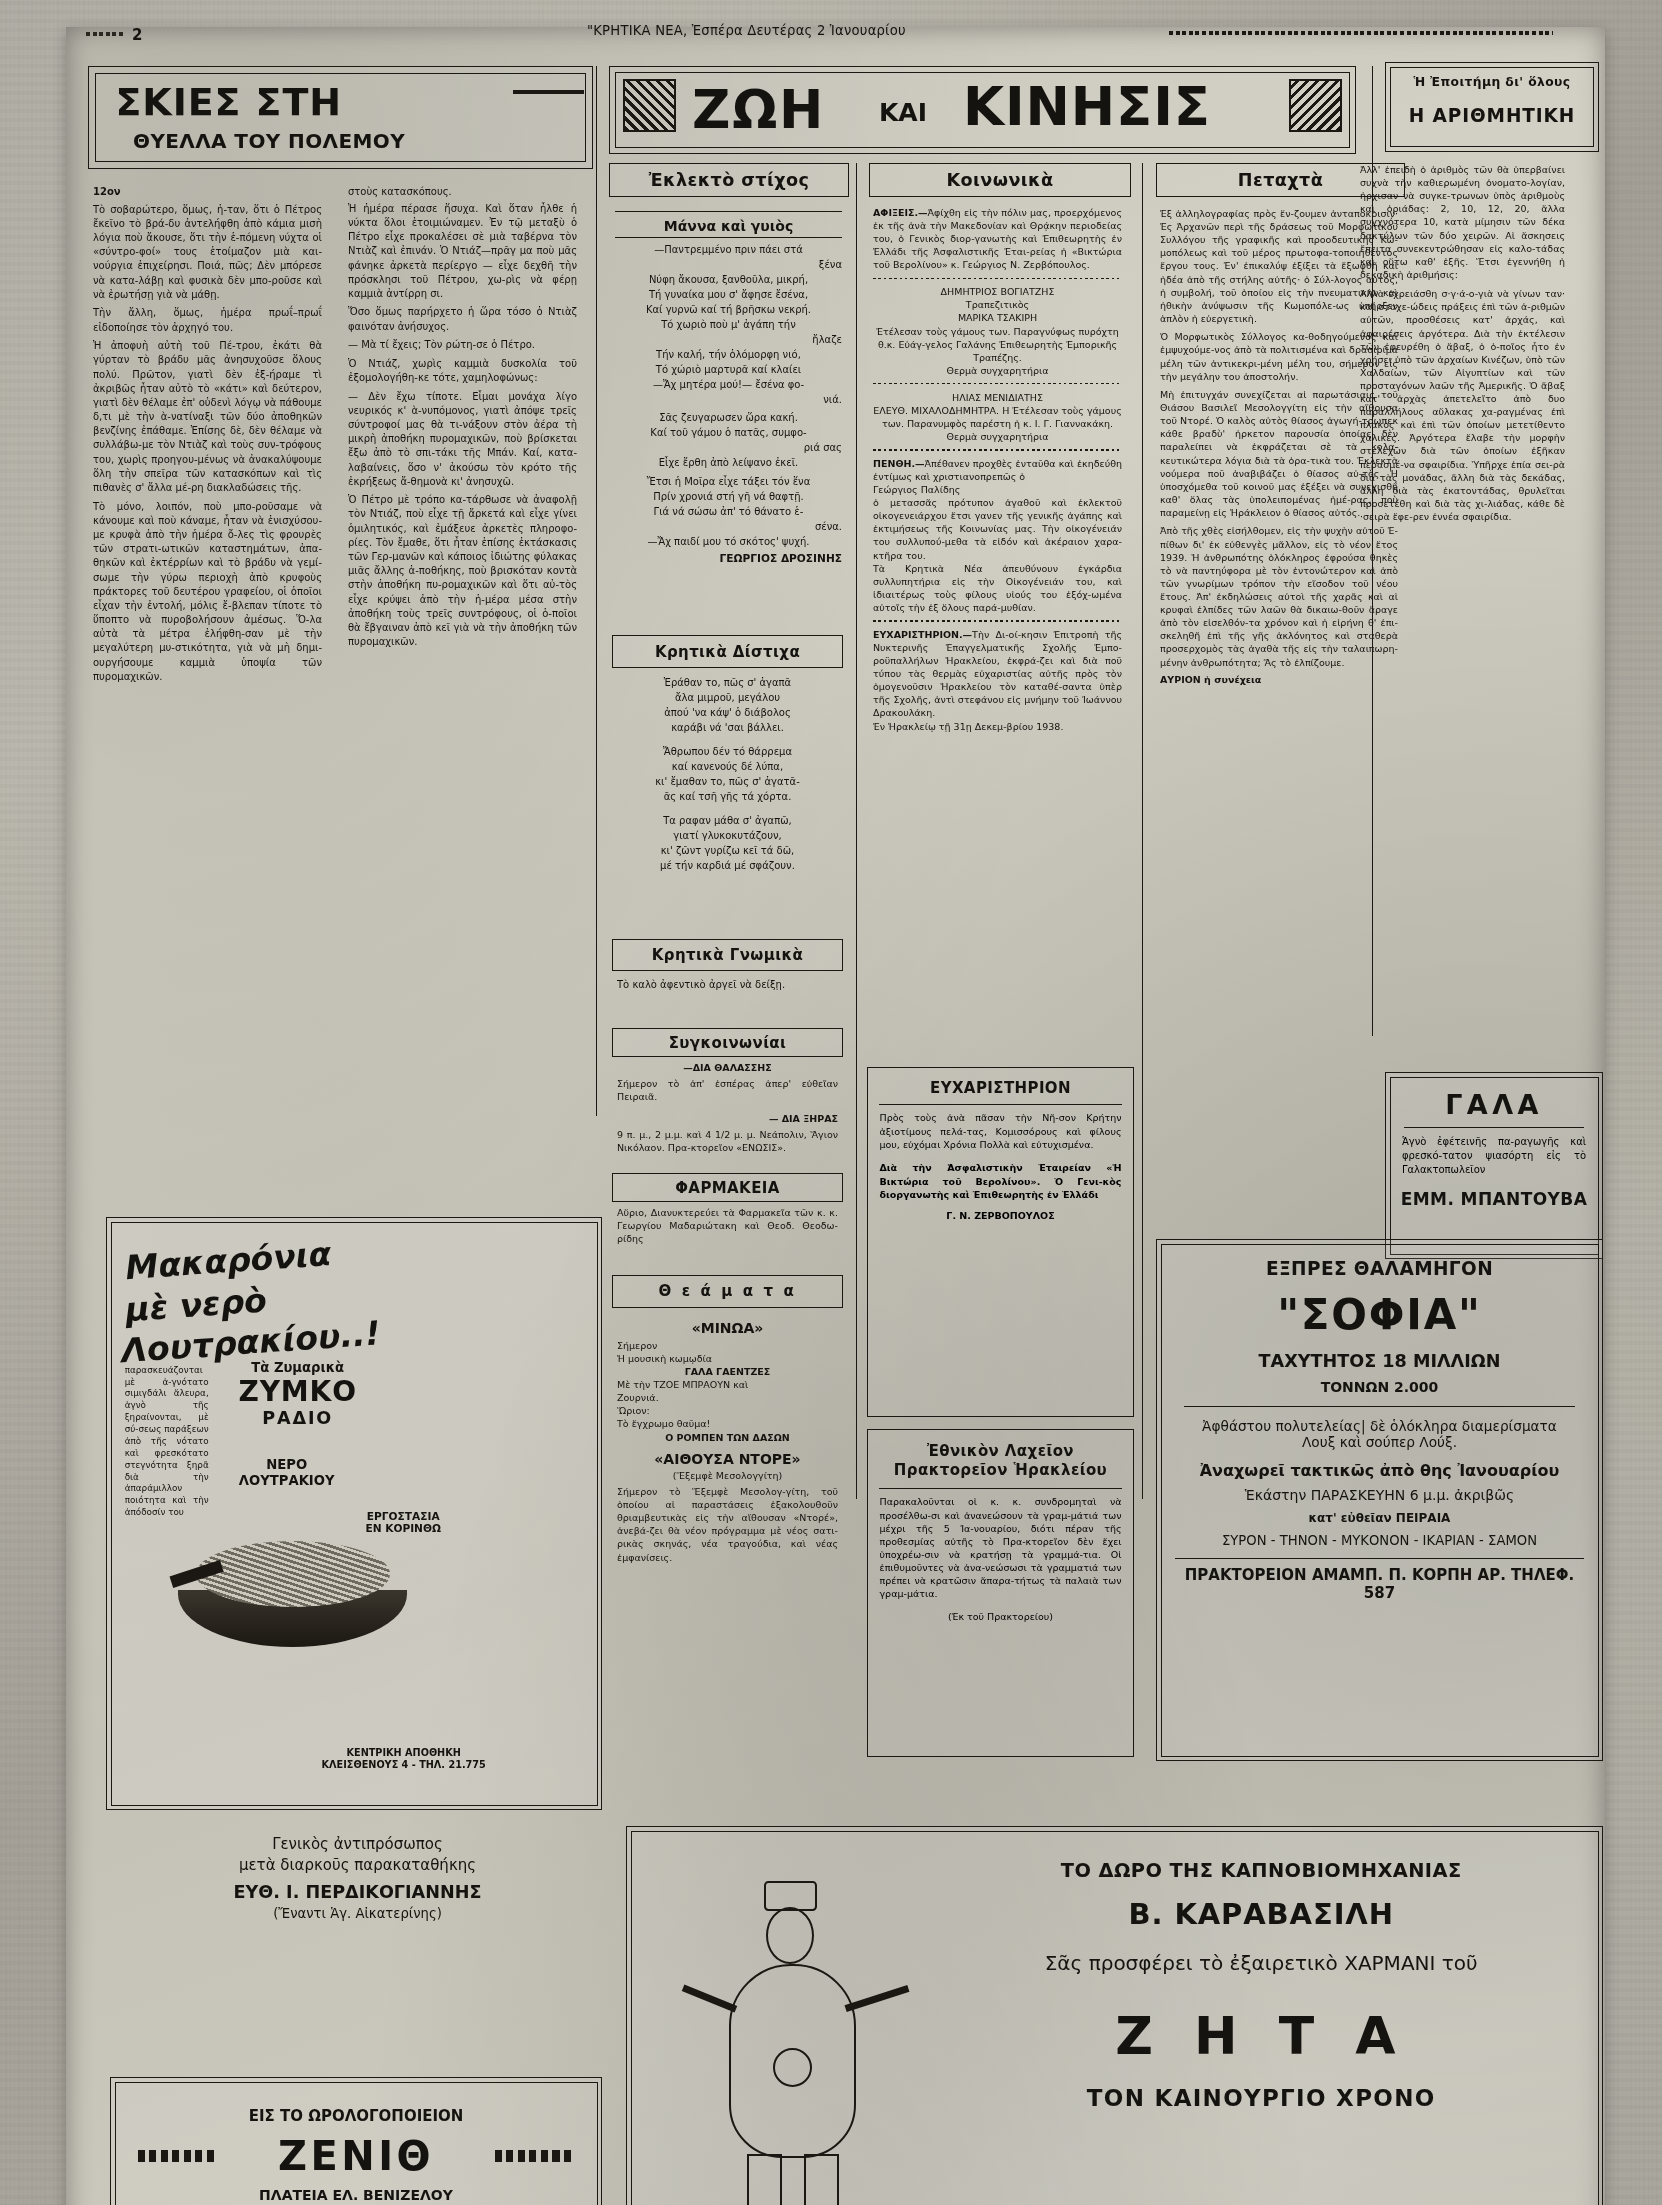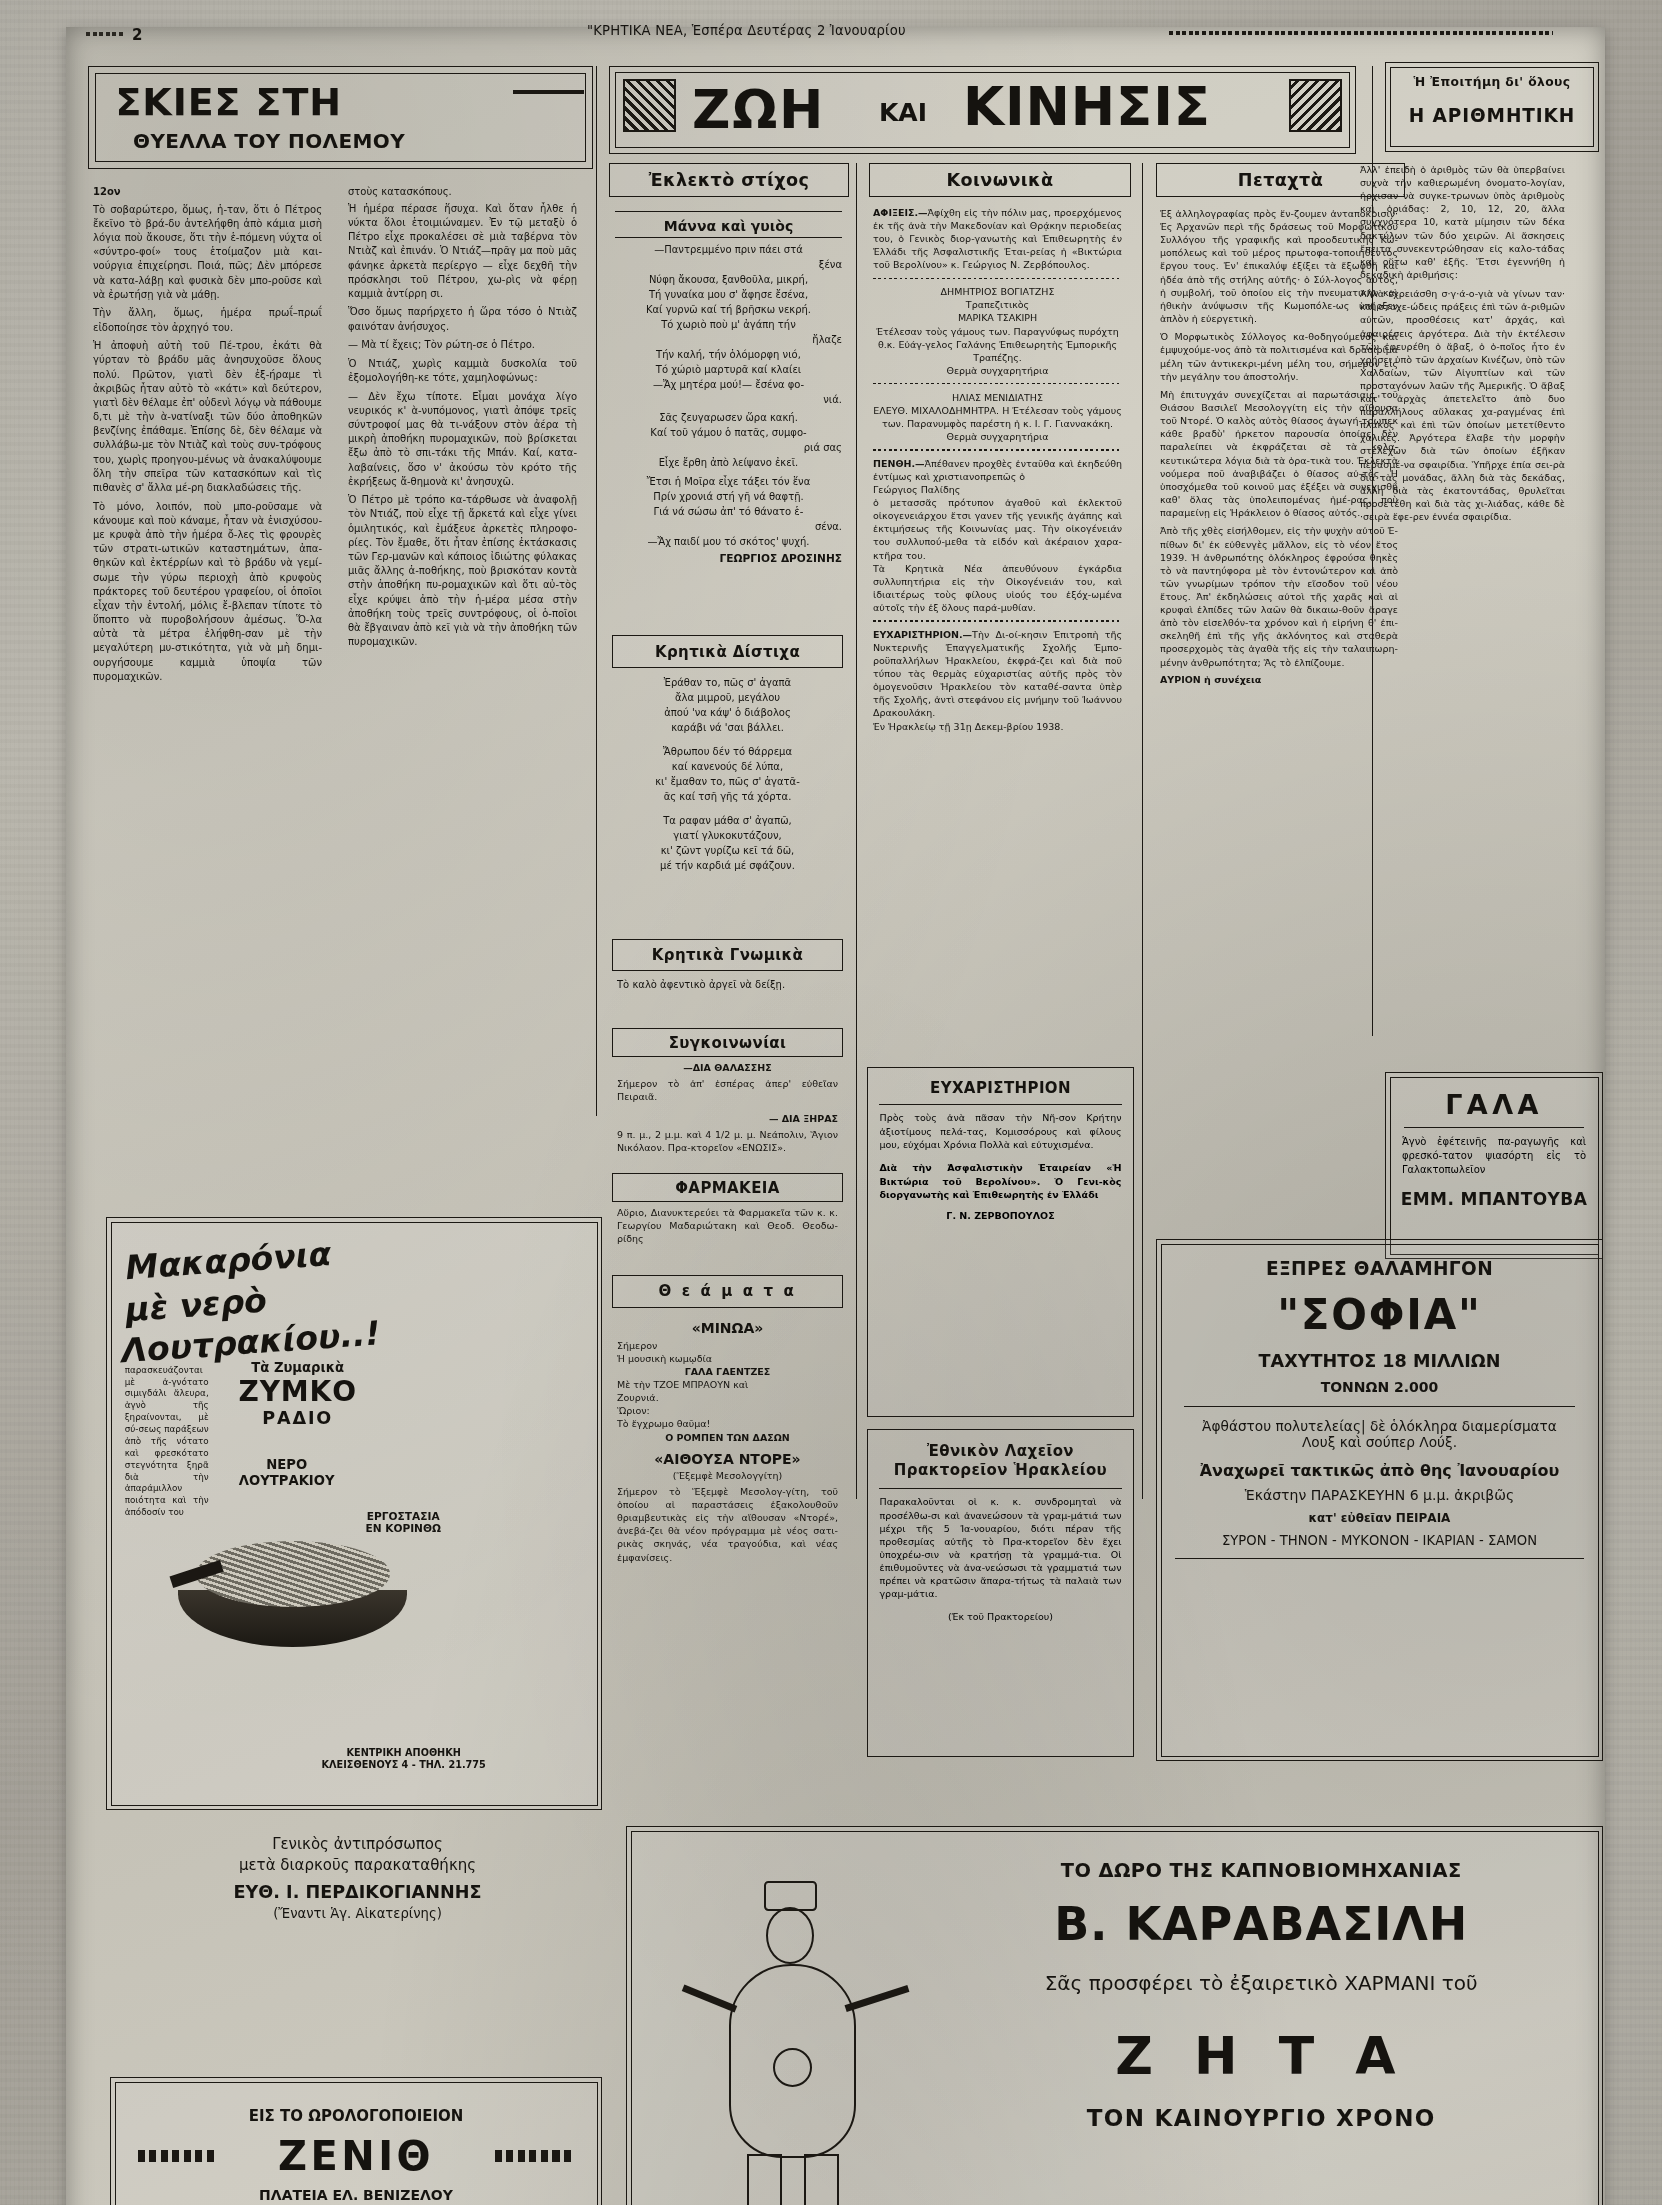--- a/index.html
+++ b/index.html
@@ -77,21 +77,21 @@
   .sofia-name{font-size:42px;font-weight:bold;text-align:center;letter-spacing:1.8px;}
   .sofia-sp{font-size:17.6px;font-weight:bold;text-align:center;}
   .sofia-sm{font-size:12.3px;text-align:center;}
   .sofia-line{font-size:13.7px;text-align:center;}
   .sofia-line.b{font-weight:bold;}
 
   .zenith{font-size:40px;font-weight:bold;letter-spacing:3.5px;text-align:center;}
   .zenith-sm{font-size:15px;text-align:center;font-weight:bold;}
 
   .kara-1{font-size:19.4px;font-weight:bold;letter-spacing:0.4px;}
-  .kara-2{font-size:46px;font-weight:bold;letter-spacing:0.9px;}
+  .kara-2{font-size:29px;font-weight:bold;letter-spacing:0.9px;}
   .kara-3{font-size:20px;}
   .kara-zita{font-size:52px;font-weight:bold;letter-spacing:11.5px;}
   .kara-4{font-size:26.5px;font-weight:bold;letter-spacing:1.8px;}
   .kara-5{font-size:23px;font-weight:bold;letter-spacing:1.3px;}
 
   .mac-t1{font-size:33px;font-weight:bold;font-style:italic;transform:rotate(-4deg);}
   .mac-t2{font-size:33px;font-weight:bold;font-style:italic;transform:rotate(-4deg);}
   .zymko{font-size:28px;font-weight:bold;letter-spacing:0.9px;}
   .radio{font-size:17.6px;font-weight:bold;letter-spacing:1.8px;}
 
@@ -325,20 +325,21 @@
       <div class="sofia-sp txt" style="margin-top:12.3px;">ΤΑΧΥΤΗΤΟΣ  18  ΜΙΛΛΙΩΝ</div>
       <div class="sofia-sm txt" style="margin-top:8px;font-size:14px;font-weight:bold;">ΤΟΝΝΩΝ 2.000</div>
       <div class="rule" style="margin:10.6px 17.6px;"></div>
       <div class="sofia-line txt" style="white-space:pre-line;">Ἀφθάστου πολυτελείας| δὲ ὁλόκληρα διαμερίσματα
 Λουξ καὶ σούπερ Λούξ.</div>
       <div class="sofia-line b txt" style="margin-top:11.5px;font-size:16px;">Ἀναχωρεῖ τακτικῶς ἀπὸ θης Ἰανουαρίου</div>
       <div class="sofia-line txt" style="margin-top:7px;font-size:14px;">Ἑκάστην ΠΑΡΑΣΚΕΥΗΝ 6 μ.μ. ἀκριβῶς</div>
       <div class="sofia-line b txt" style="margin-top:8px;font-size:12px;">κατ' εὐθεῖαν  ΠΕΙΡΑΙΑ</div>
       <div class="sofia-line txt" style="margin-top:8px;font-size:13.2px;">ΣΥΡΟΝ - ΤΗΝΟΝ - ΜΥΚΟΝΟΝ - ΙΚΑΡΙΑΝ - ΣΑΜΟΝ</div>
       <div class="rule" style="margin:9.7px 8.8px 7px;"></div>
+      <div class="sofia-line b txt" style="font-size:15px;">ΠΡΑΚΤΟΡΕΙΟΝ  ΑΜΑΜΠ. Π. ΚΟΡΠΗ  ΑΡ. ΤΗΛΕΦ. 587</div>
     </div>
   </div>
 
   <div class="ad" style="left:106px;top:1217px;width:494px;height:591px;background:rgba(255,255,255,0.14);">
     <div class="ad-inner">
       <div class="mac-t1 txt" style="margin:4.4px 0 0 8.8px;">Μακαρόνια</div>
       <div class="mac-t1 txt" style="margin:2.6px 0 0 8.8px;">μὲ νερὸ</div>
       <div class="mac-t2 txt" style="margin:2.6px 0 0 4.4px;">Λουτρακίου..!</div>
 
       <div style="position:absolute;left:93px;top:132px;width:176px;text-align:center;">

